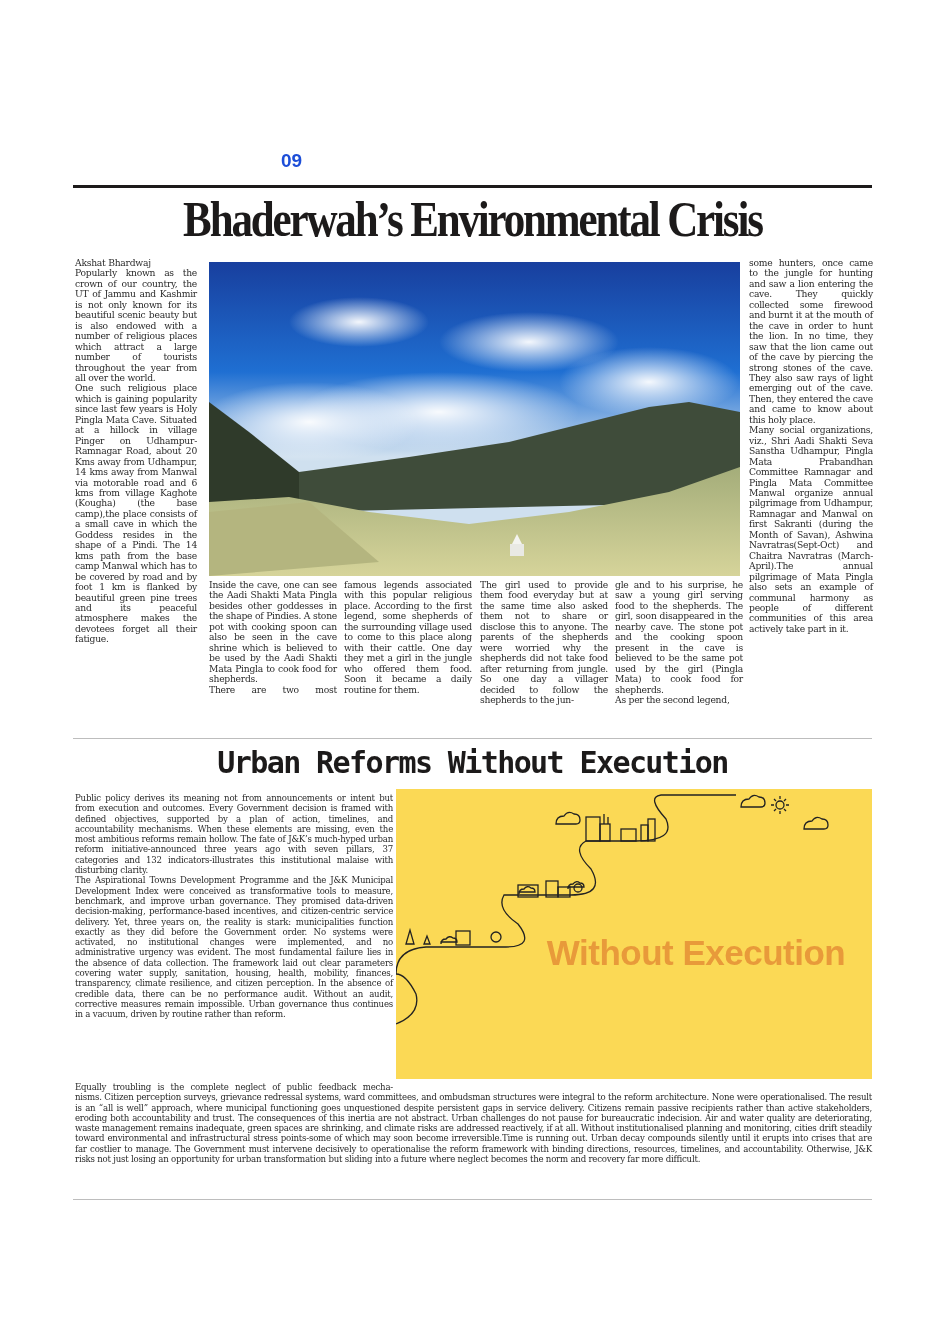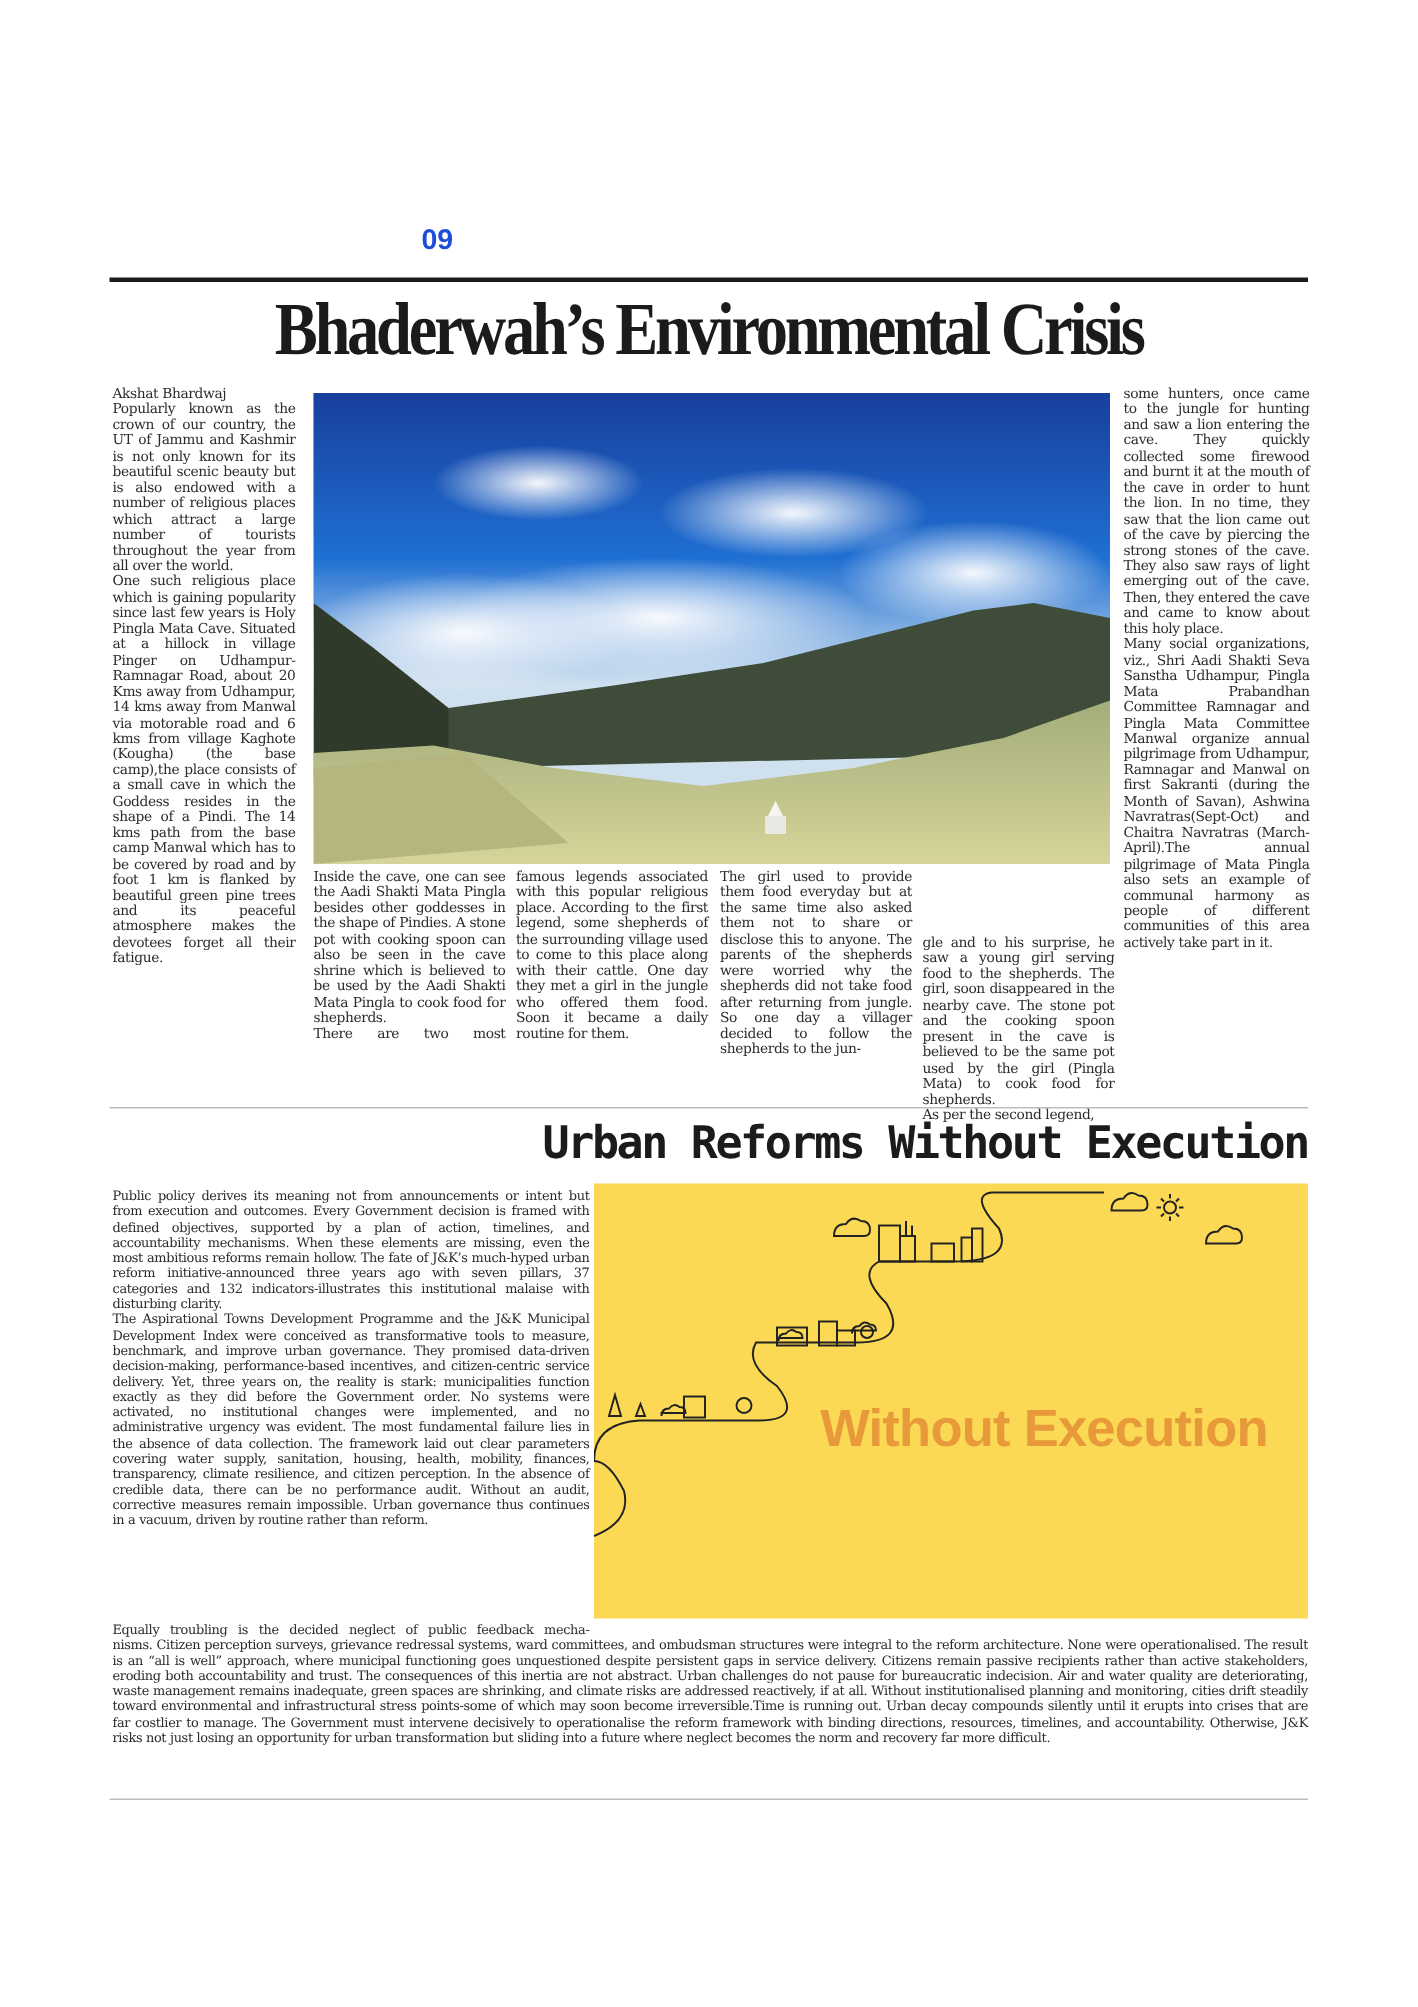--- a/index.html
+++ b/index.html
@@ -25,30 +25,30 @@
   .headline1 span { display: inline-block; transform: scaleX(0.86); }
 
   
   .col { position: absolute; font-size: 9.2px; line-height: 10.45px; text-align: justify; color: #2b2b2b;
     font-family: "DejaVu Serif", serif; letter-spacing: -0.25px; }
   .col p { text-indent: 0; }
   .col1 { left: 75px; top: 258px; width: 122px; }
   .col2 { left: 209px; top: 580px; width: 128px; }
   .col3 { left: 344px; top: 580px; width: 128px; }
   .col4 { left: 480px; top: 580px; width: 128px; }
-  .col5 { left: 615px; top: 580px; width: 128px; margin-top: 44px; }
+  .col5 { left: 615px; top: 580px; width: 128px; }
   .col6 { left: 749px; top: 258px; width: 124px; }
 
   
   .photo { position: absolute; left: 209px; top: 262px; width: 531px; height: 314px; overflow: hidden;
     background: linear-gradient(180deg, #1b4fb0 0%, #1e6ad0 25%, #6fa6e4 45%, #d9e7f2 58%, #9aa57e 70%, #c7c98a 82%, #d3d196 100%); }
 
   .rule-sep { position: absolute; left: 73px; top: 738px; width: 799px; height: 1px; background: #bdbdbd; }
 
-  .headline2 { position: absolute; left: 73px; top: 741px; width: 799px; text-align: right;
+  .headline2 { position: absolute; left: 73px; top: 741px; width: 799px; text-align: center;
     font-family: "DejaVu Sans Mono", monospace; font-size: 30px; color: #1c1a1a; letter-spacing: -1.6px; line-height: 44px; }
 
   
   .a2-top { position: absolute; left: 75px; top: 793px; width: 318px; font-size: 8.6px; line-height: 10.3px;
     text-align: justify; letter-spacing: -0.22px; color: #2b2b2b; }
   .a2-bottom { position: absolute; left: 75px; top: 1082px; width: 797px; font-size: 8.6px; line-height: 10.3px;
     text-align: justify; letter-spacing: -0.22px; color: #2b2b2b; }
   .a2-bottom .firstline { width: 318px; display: block; text-align: justify; text-align-last: justify; }
 
   .promo { position: absolute; left: 396px; top: 789px; width: 476px; height: 290px; background: #fbd955; overflow: hidden; }
@@ -164,17 +164,17 @@
     <path d="M10 155 l4 -14 l4 14 z M28 155 l3 -8 l3 8 z"></path>
     <rect x="60" y="142" width="14" height="14"></rect>
       <circle cx="100" cy="148" r="5"></circle>
   </svg>
   <div class="promo-title">
     <div>Without Execution</div>
   </div>
 </div>
 
 <div class="a2-bottom">
-  <span class="firstline">Equally troubling is the decided neglect of public feedback mecha-</span>
+  <span class="firstline">Equally troubling is the complete neglect of public feedback mecha-</span>
   <span>nisms. Citizen perception surveys, grievance redressal systems, ward committees, and ombudsman structures were integral to the reform architecture. None were operationalised. The result is an “all is well” approach, where municipal functioning goes unquestioned despite persistent gaps in service delivery. Citizens remain passive recipients rather than active stakeholders, eroding both accountability and trust. The consequences of this inertia are not abstract. Urban challenges do not pause for bureaucratic indecision. Air and water quality are deteriorating, waste management remains inadequate, green spaces are shrinking, and climate risks are addressed reactively, if at all. Without institutionalised planning and monitoring, cities drift steadily toward environmental and infrastructural stress points-some of which may soon become irreversible.Time is running out. Urban decay compounds silently until it erupts into crises that are far costlier to manage. The Government must intervene decisively to operationalise the reform framework with binding directions, resources, timelines, and accountability. Otherwise, J&amp;K risks not just losing an opportunity for urban transformation but sliding into a future where neglect becomes the norm and recovery far more difficult.</span>
 </div>
 
 <div class="rule-bottom"></div>
 
 </body></html>

